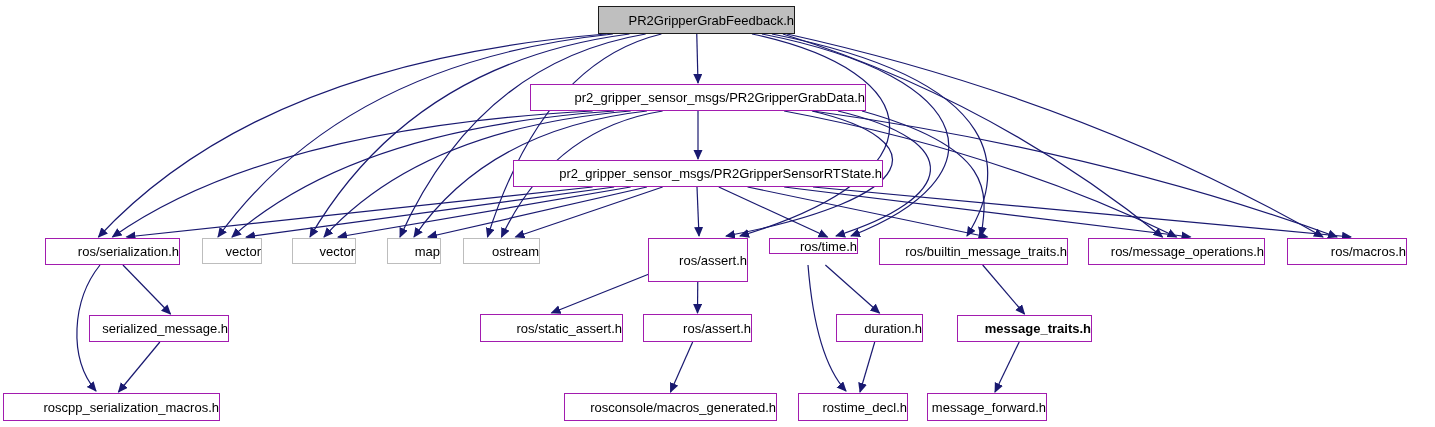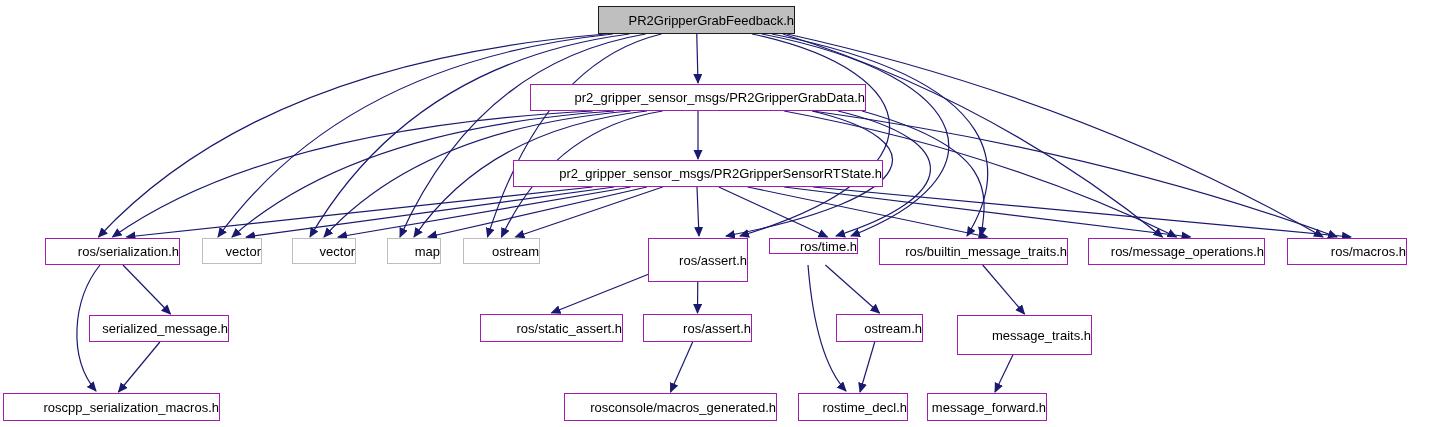--- a/index.html
+++ b/index.html
@@ -123,23 +123,23 @@
       <div class="node internal" style="left: 89px; top: 315px; width: 140px; height: 27px;">
         <span>serialized_message.h</span>
       </div>
       <div class="node internal" style="left: 480px; top: 314px; width: 143px; height: 28px;">
         <span>ros/static_assert.h</span>
       </div>
       <div class="node internal" style="left: 643px; top: 314px; width: 109px; height: 28px;">
         <span>ros/assert.h</span>
       </div>
       <div class="node internal" style="left: 836px; top: 314px; width: 87px; height: 28px;">
-        <span>ostream.h</span>
+        <span>duration.h</span>
       </div>
-      <div class="node internal" style="left: 957px; top: 315px; width: 135px; height: 40px;">
+      <div class="node internal" style="left: 957px; top: 315px; width: 135px; height: 27px; font-weight: bold;">
         <span>message_traits.h</span>
       </div>
       <div class="node internal" style="left: 3px; top: 393px; width: 217px; height: 28px;">
         <span>roscpp_serialization_macros.h</span>
       </div>
       <div class="node internal" style="left: 564px; top: 393px; width: 213px; height: 28px;">
         <span>rosconsole/macros_generated.h</span>
       </div>
       <div class="node internal" style="left: 798px; top: 393px; width: 110px; height: 28px;">
         <span>rostime_decl.h</span>

